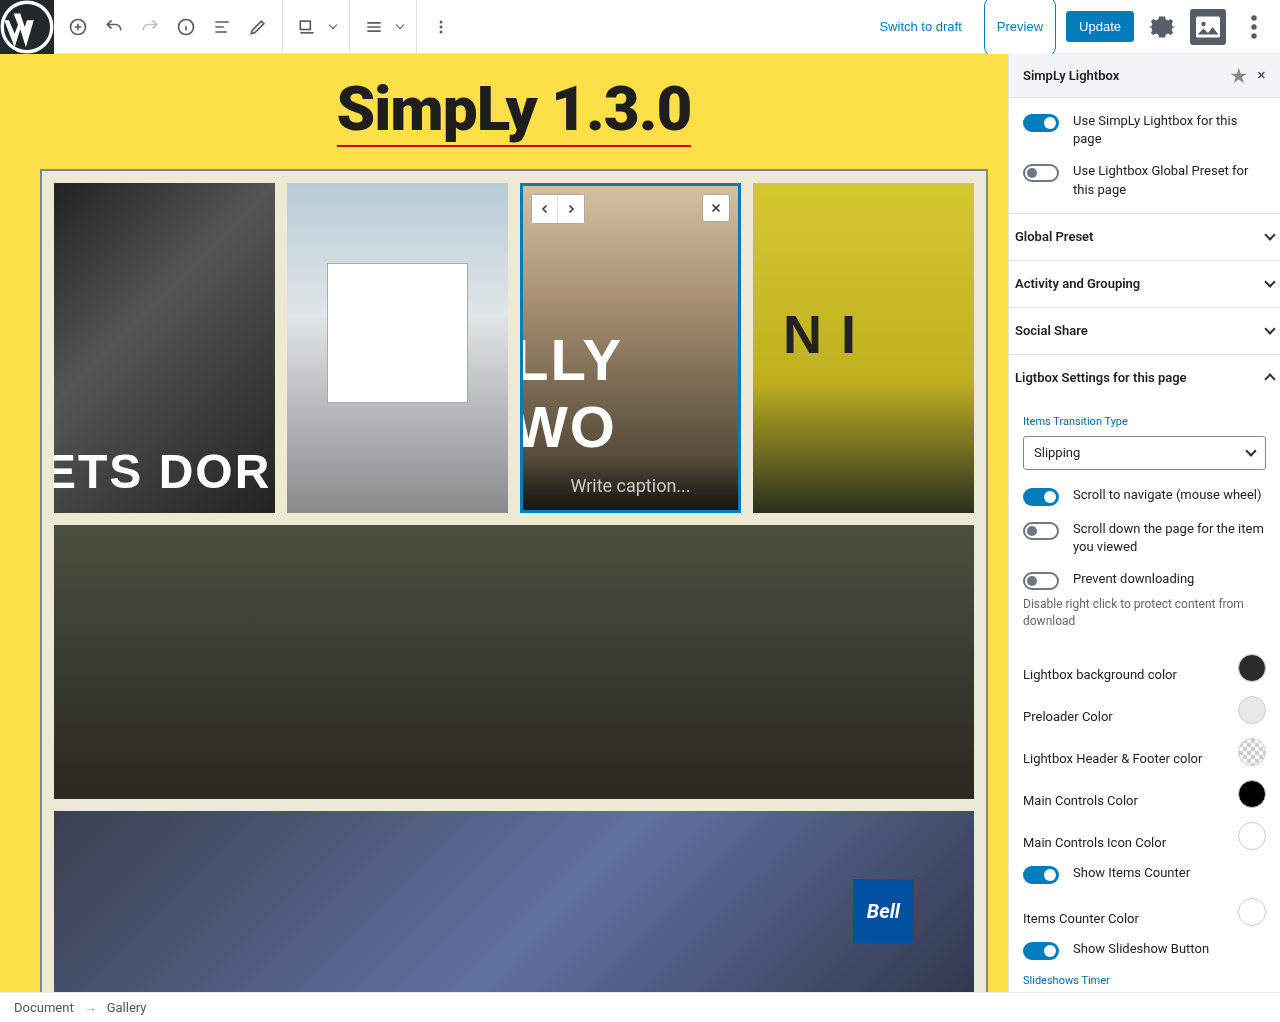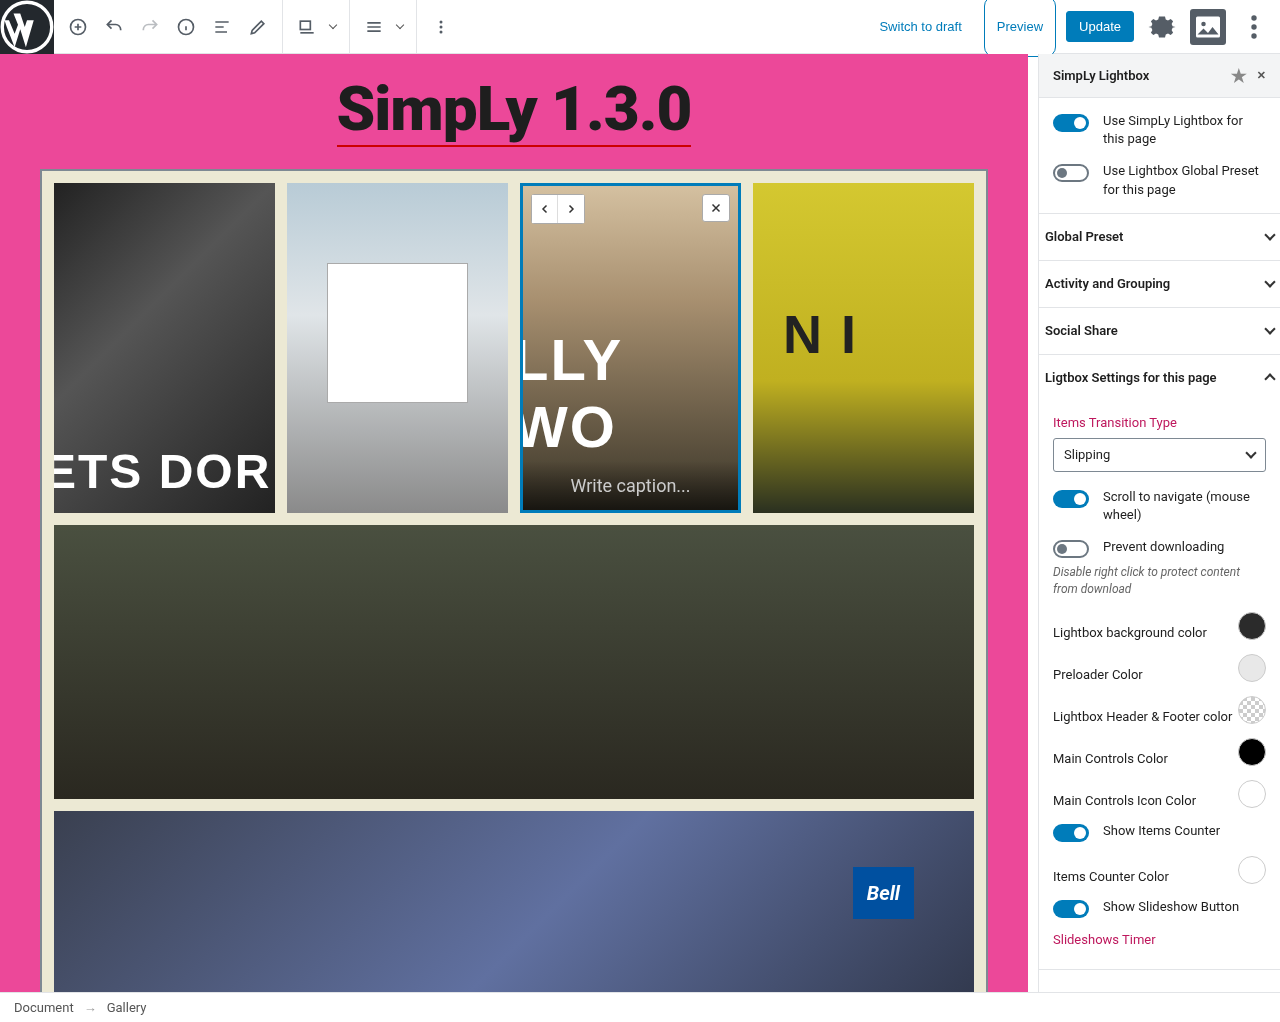--- a/index.html
+++ b/index.html
@@ -9,60 +9,60 @@
 .toolbar-group{display:flex;align-items:center;height:54px;border-right:1px solid #e2e4e7;padding:0 6px}
 .icon-btn{width:36px;height:36px;display:flex;align-items:center;justify-content:center;border:none;background:none;cursor:pointer;color:#555d66;border-radius:3px}
 .icon-btn svg{width:20px;height:20px}
 .caret{width:6px;height:6px;border-right:1.5px solid #555;border-bottom:1.5px solid #555;transform:rotate(45deg);margin-left:-2px;margin-top:-4px}
 .topbar-right{margin-left:auto;display:flex;align-items:center;gap:10px;padding-right:8px}
 .link-btn{color:#007cba;background:none;border:none;padding:8px 12px;cursor:pointer;font-size:13px}
 .preview-btn{color:#007cba;background:#fff;border:1px solid #007cba;padding:22px 12px;border-radius:10px;cursor:pointer;font-size:13px}
 .update-btn{color:#fff;background:#007cba;border:1px solid #007cba;padding:7px 12px;border-radius:3px;cursor:pointer;font-size:13px;font-weight:500}
 .icon-btn-sq{width:36px;height:36px;display:flex;align-items:center;justify-content:center;border:none;background:none;cursor:pointer;color:#555d66;border-radius:3px}
 .icon-btn-active{background:#555d66;color:#fff}
-.main-area{position:absolute;top:54px;left:0;right:252px;bottom:30px;background:#ec4899;overflow:auto}
+.main-area{position:absolute;top:54px;left:0;right:252px;bottom:30px;background:#fde047;overflow:auto}
 .editor-canvas{padding:10px 0 0 0}
 .page-title{font-size:62px;font-weight:900;text-align:center;padding:8px 40px 24px 40px;letter-spacing:-1px}
 .page-title span{border-bottom:2px solid #c00}
 .gallery-block{margin:0 40px;border:2px solid #7e8993;padding:12px;background:#ece9d4}
 .gallery-grid{display:grid;grid-template-columns:repeat(4,1fr);gap:12px}
 .gallery-item{position:relative;height:330px;background:#888;overflow:hidden}
 .gallery-item.wide{grid-column:span 2;height:274px}
 .gallery-item.selected{border:3px solid #007cba}
 .gallery-item.selected .caption-overlay{position:absolute;bottom:0;left:0;right:0;padding:14px;text-align:center;color:#ccc;font-size:18px;background:linear-gradient(transparent,rgba(0,0,0,0.6))}
 .img-controls{position:absolute;top:8px;left:8px;display:flex;background:#fff;border:1px solid #aaa;border-radius:3px}
 .img-controls button{width:26px;height:28px;border:none;background:#fff;cursor:pointer;display:flex;align-items:center;justify-content:center}
 .img-controls button:first-child{border-right:1px solid #ddd}
 .img-close{position:absolute;top:8px;right:8px;width:28px;height:28px;border:1px solid #aaa;background:#fff;border-radius:3px;cursor:pointer;display:flex;align-items:center;justify-content:center}
 .row2{display:grid;grid-template-columns:1fr 1fr;gap:12px;margin-top:12px}
 .breadcrumb{position:absolute;bottom:0;left:0;right:0;height:30px;border-top:1px solid #e2e4e7;display:flex;align-items:center;padding:0 14px;font-size:13px;color:#555;background:#fff}
 .breadcrumb .arrow{margin:0 10px;color:#999}
-.sidebar{position:absolute;top:54px;right:0;bottom:0;width:242px;border-left:1px solid #e2e4e7;background:#fff;overflow-y:auto}
+.sidebar{position:absolute;top:54px;right:0;bottom:0;width:272px;border-left:1px solid #e2e4e7;background:#fff;overflow-y:auto}
 .sidebar-head{height:44px;display:flex;align-items:center;padding:0 14px;background:#f3f4f5;border-bottom:1px solid #e2e4e7;font-weight:600;font-size:13px}
 .sidebar-head .star{margin-left:auto;color:#888;font-size:18px}
 .sidebar-head .close{margin-left:10px;color:#555;cursor:pointer;font-size:11px}
 .panel{border-bottom:1px solid #e2e4e7}
 .panel-body{padding:14px}
 .toggle-row{display:flex;align-items:flex-start;gap:14px;margin-bottom:14px}
 .toggle-row:last-child{margin-bottom:0}
 .toggle{width:36px;height:18px;border-radius:9px;position:relative;flex-shrink:0;cursor:pointer;margin-top:2px}
 .toggle.on{background:#007cba}
 .toggle.off{background:#fff;border:2px solid #6c7781}
 .toggle .knob{position:absolute;width:12px;height:12px;background:#fff;border-radius:50%;top:3px}
 .toggle.on .knob{right:3px}
 .toggle.off .knob{width:10px;height:10px;top:2px;left:2px;background:#6c7781}
 .toggle-label{font-size:13px;line-height:1.4}
 .panel-head{height:46px;display:flex;align-items:center;padding:0 6px;font-weight:600;font-size:13px;cursor:pointer}
 .panel-head .chev{margin-left:auto}
 .chev{width:8px;height:8px;border-right:2px solid #333;border-bottom:2px solid #333;transform:rotate(45deg);margin-top:-4px}
 .chev.up{transform:rotate(-135deg);margin-top:2px}
-.setting-label{font-size:13px;margin-bottom:8px;color:#be185d}
+.setting-label{font-size:11px;margin-bottom:8px;color:#0369a1}
 .select-box{width:100%;height:34px;border:1px solid #7e8993;border-radius:3px;padding:0 10px;display:flex;align-items:center;font-size:13px;background:#fff;cursor:pointer;margin-bottom:16px}
 .select-box .chev{margin-left:auto}
-.help-text{font-size:12px;color:#666;font-style:italic;margin-top:-8px;margin-bottom:14px;line-height:1.4}
+.help-text{font-size:12px;color:#666;margin-top:-8px;margin-bottom:24px;line-height:1.4}
 .color-row{display:flex;align-items:flex-end;margin-bottom:14px}
 .color-row .label{font-size:13px}
 .color-swatch{margin-left:auto;width:28px;height:28px;border-radius:50%;border:1px solid #ccc;flex-shrink:0}
 
 .ph1{background:linear-gradient(135deg,#222 0%,#555 40%,#222 100%)}
 .ph2{background:linear-gradient(180deg,#b8cbd6 0%,#e0e5e8 40%,#8a8a8a 100%)}
 .ph3{background:linear-gradient(180deg,#d4c0a0 0%,#a89070 35%,#3a3528 100%)}
 .ph4{background:linear-gradient(180deg,#d4c830 0%,#c0b020 60%,#2a3020 100%)}
 .ph5{background:linear-gradient(180deg,#4a5040 0%,#2a2820 100%)}
 .ph6{background:linear-gradient(135deg,#3a4050 0%,#6070a0 50%,#2a3040 100%)}
@@ -201,21 +201,21 @@
           <div class="ph-label" style="top:140px;left:-10px;font-size:58px">LLY WO</div>
           <div class="caption-overlay">Write caption...</div>
         </div>
         <div class="gallery-item ph4">
           <div class="ph-label" style="top:120px;left:30px;font-size:54px;color:#222">N I</div>
         </div>
       </div>
       <div class="row2">
         <div class="gallery-item wide ph5"></div>
         <div class="gallery-item wide ph6">
-          <div style="position:absolute;top:56px;right:60px;background:#0050a0;color:#fff;padding:14px 14px;font-weight:bold;font-style:italic;font-size:20px">Bell</div>
+          <div style="position:absolute;top:68px;right:60px;background:#0050a0;color:#fff;padding:20px 14px;font-weight:bold;font-style:italic;font-size:20px">Bell</div>
         </div>
       </div>
 
     </div>
   </div>
 </div>
 
 <div class="sidebar">
   <div class="sidebar-head">
     <span>SimpLy Lightbox</span>
@@ -271,20 +271,26 @@
       <div class="toggle-row">
         <div class="toggle on">
             <div class="knob"></div>
           </div>
         <div class="toggle-label">Scroll to navigate (mouse wheel)</div>
       </div>
       <div class="toggle-row">
         <div class="toggle off">
             <div class="knob"></div>
           </div>
+        <div class="toggle-label">Scroll down the page for the item you viewed</div>
+      </div>
+      <div class="toggle-row">
+        <div class="toggle off">
+            <div class="knob"></div>
+          </div>
         <div class="toggle-label">Prevent downloading</div>
       </div>
       <div class="help-text">Disable right click to protect content from download</div>
 
       <div class="color-row">
           <span class="label">Lightbox background color</span>
           <span class="color-swatch" style="background:#2b2b2b"></span>
         </div>
       <div class="color-row">
           <span class="label">Preloader Color</span>

